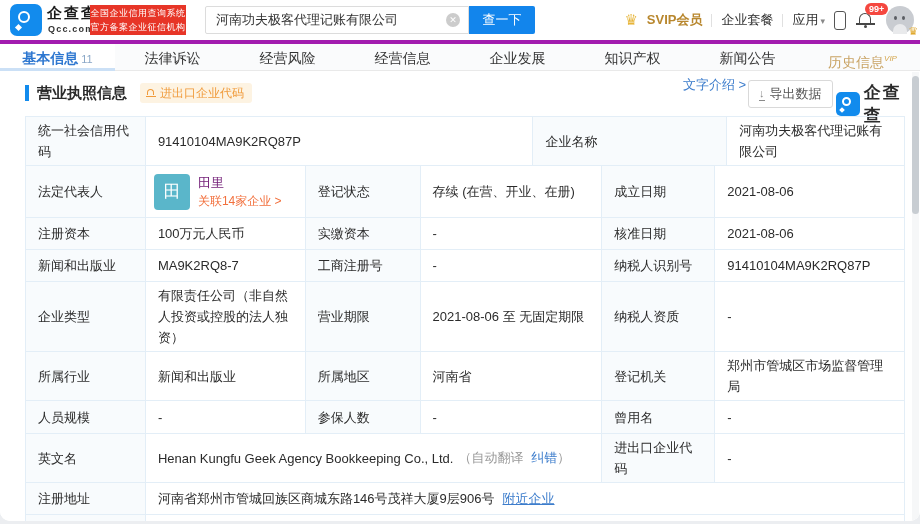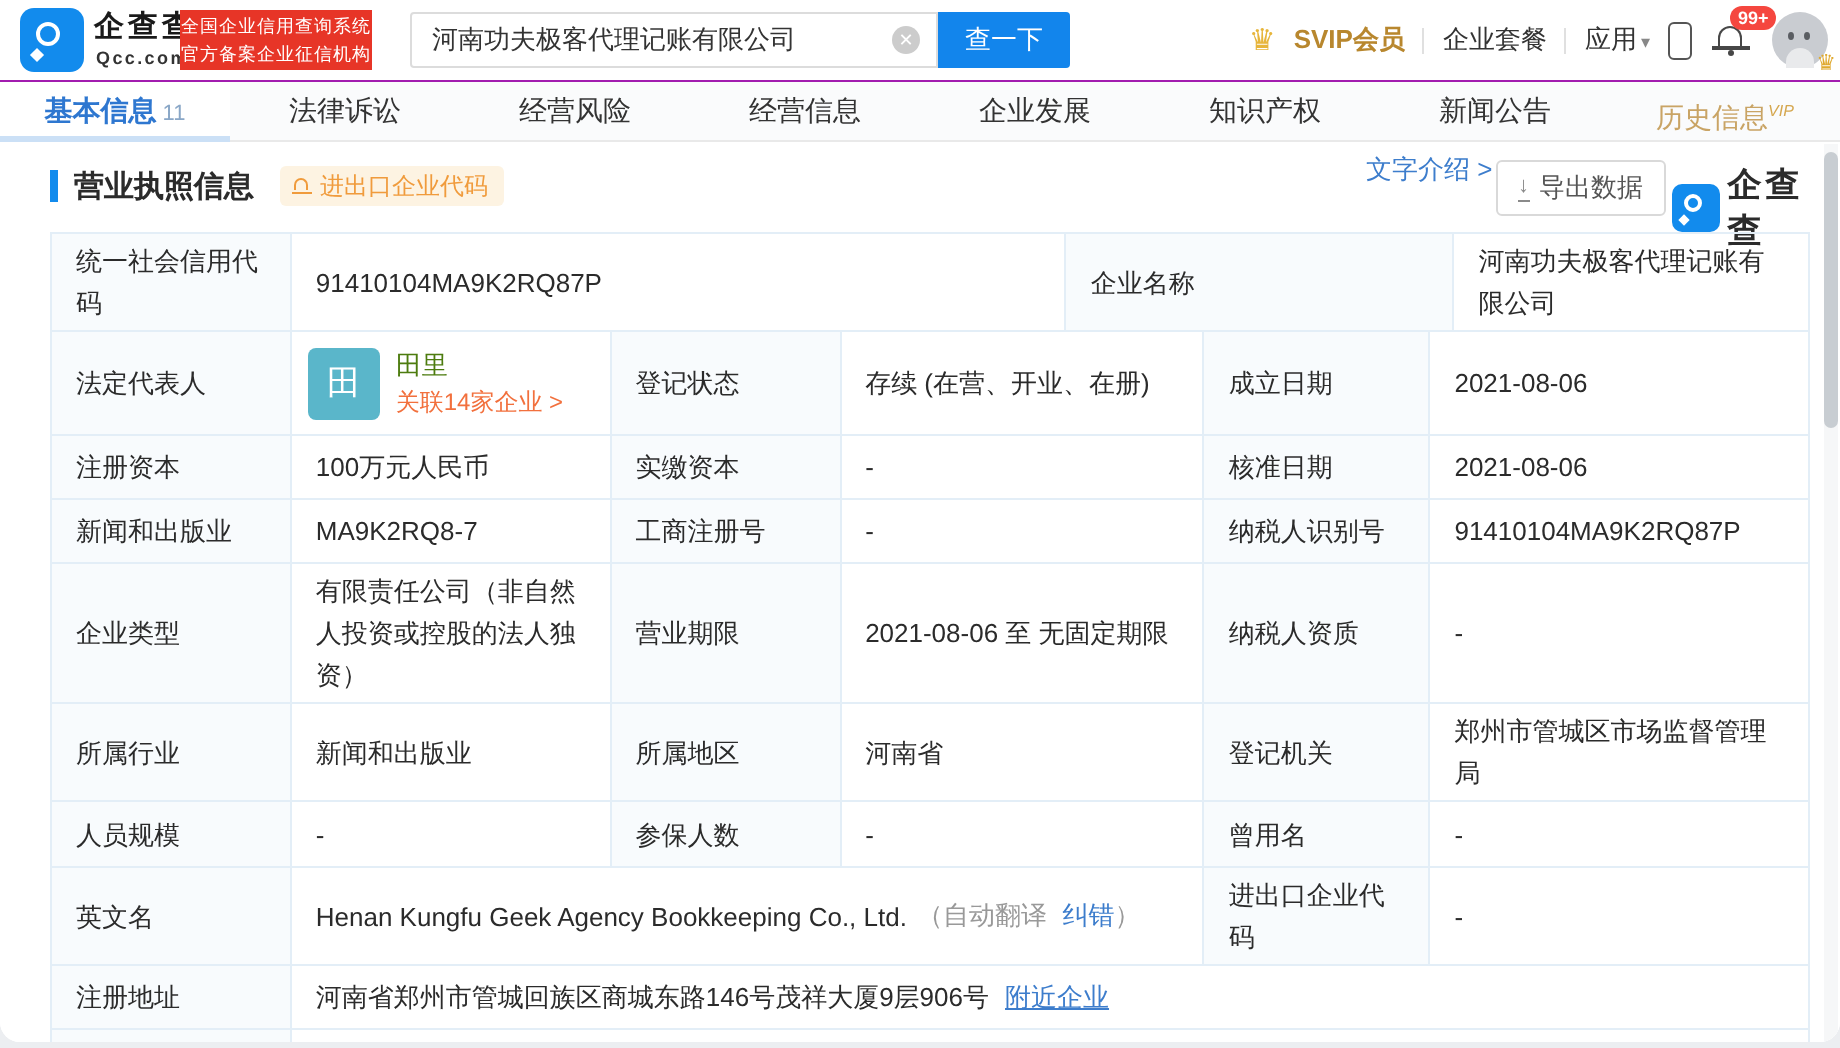--- a/index.html
+++ b/index.html
@@ -52,21 +52,21 @@
   .avatar { position:relative; width:28px; height:28px; border-radius:50%; background:#c9ccd1;
     cursor:pointer; }
   .avatar .eye { position:absolute; top:10px; width:3px; height:4px; border-radius:50%; background:#5a5d62; }
   .avatar .eye.l { left:8px; } .avatar .eye.r { left:16px; }
   .avatar .belly { position:absolute; left:7px; bottom:0; width:14px; height:10px;
     border-radius:7px 7px 0 0; background:#e9eaec; }
   .avatar .crown { position:absolute; right:-4px; bottom:-4px; color:#e0a92f; font-size:11px; }
 
   
   .tabbar { position:absolute; left:0; top:40px; width:100%; height:31px; display:flex;
-    background:#fafbfc; border-top:1px solid #a21caf; border-bottom:1px solid #e9e9e9; }
+    background:#fafbfc; border-top:4px solid #a21caf; border-bottom:1px solid #e9e9e9; }
   .tabbar::before { content:""; position:absolute; left:0; top:0; width:3px; height:100%;
     background:#128bed; }
   .tab { width:115px; text-align:center; line-height:29px; font-size:14px; color:#333;
     cursor:pointer; position:relative; }
   .tab.active { background:#fff; color:#2e77d0; font-weight:bold; }
   .tab.active::after { content:""; position:absolute; left:0; right:0; bottom:-1px;
     height:3px; background:#cbe0f6; }
   .tab .count { font-size:11px; color:#8aa7c7; font-weight:normal; margin-left:3px; }
   .tab.vip { color:#c9a465; }
   .tab .vipmark { font-size:8px; color:#d5a74f; font-style:italic; vertical-align:super; }
@@ -98,21 +98,21 @@
   .lic-table { position:absolute; left:25px; top:44px; width:880px;
     border-top:1px solid #e3eef7; border-left:1px solid #e3eef7; }
   .t-row { display:flex; }
   .cell { border-right:1px solid #e3eef7; border-bottom:1px solid #e3eef7;
     padding:3px 12px; display:flex; align-items:center; font-size:13px; color:#2b2b2b;
     line-height:21px; }
   .cell.label { background:#f8fbfd; }
   .legal-cell { padding:3px 8px; gap:8px; }
   .law-avatar { width:36px; height:36px; border-radius:4px; background:#5ab6ca; color:#fff;
     font-size:17px; display:flex; align-items:center; justify-content:center; flex:none; cursor:pointer; }
-  .law-name { color:#4d7c0f; font-size:13px; line-height:18px; cursor:pointer; }
+  .law-name { color:#701a75; font-size:13px; line-height:18px; cursor:pointer; }
   .law-link { color:#f2703d; font-size:12px; line-height:18px; cursor:pointer; white-space:nowrap; }
   .en-note { color:#999; margin-left:5px;font-family:Liberation Mono, monospace; }
   .fix-link { color:#3d7dcc; cursor:pointer; }
   .addr-link { color:#3d7dcc; text-decoration:underline; margin-left:8px; cursor:pointer; white-space:nowrap; }
 
   
   .scroll-track { position:absolute; right:1px; top:72px; width:7px; height:449px; background:#f6f7f8; }
   .scroll-thumb { position:absolute; right:1px; top:76px; width:7px; height:138px;
     background:#c8cdd2; border-radius:4px; }
 </style>

